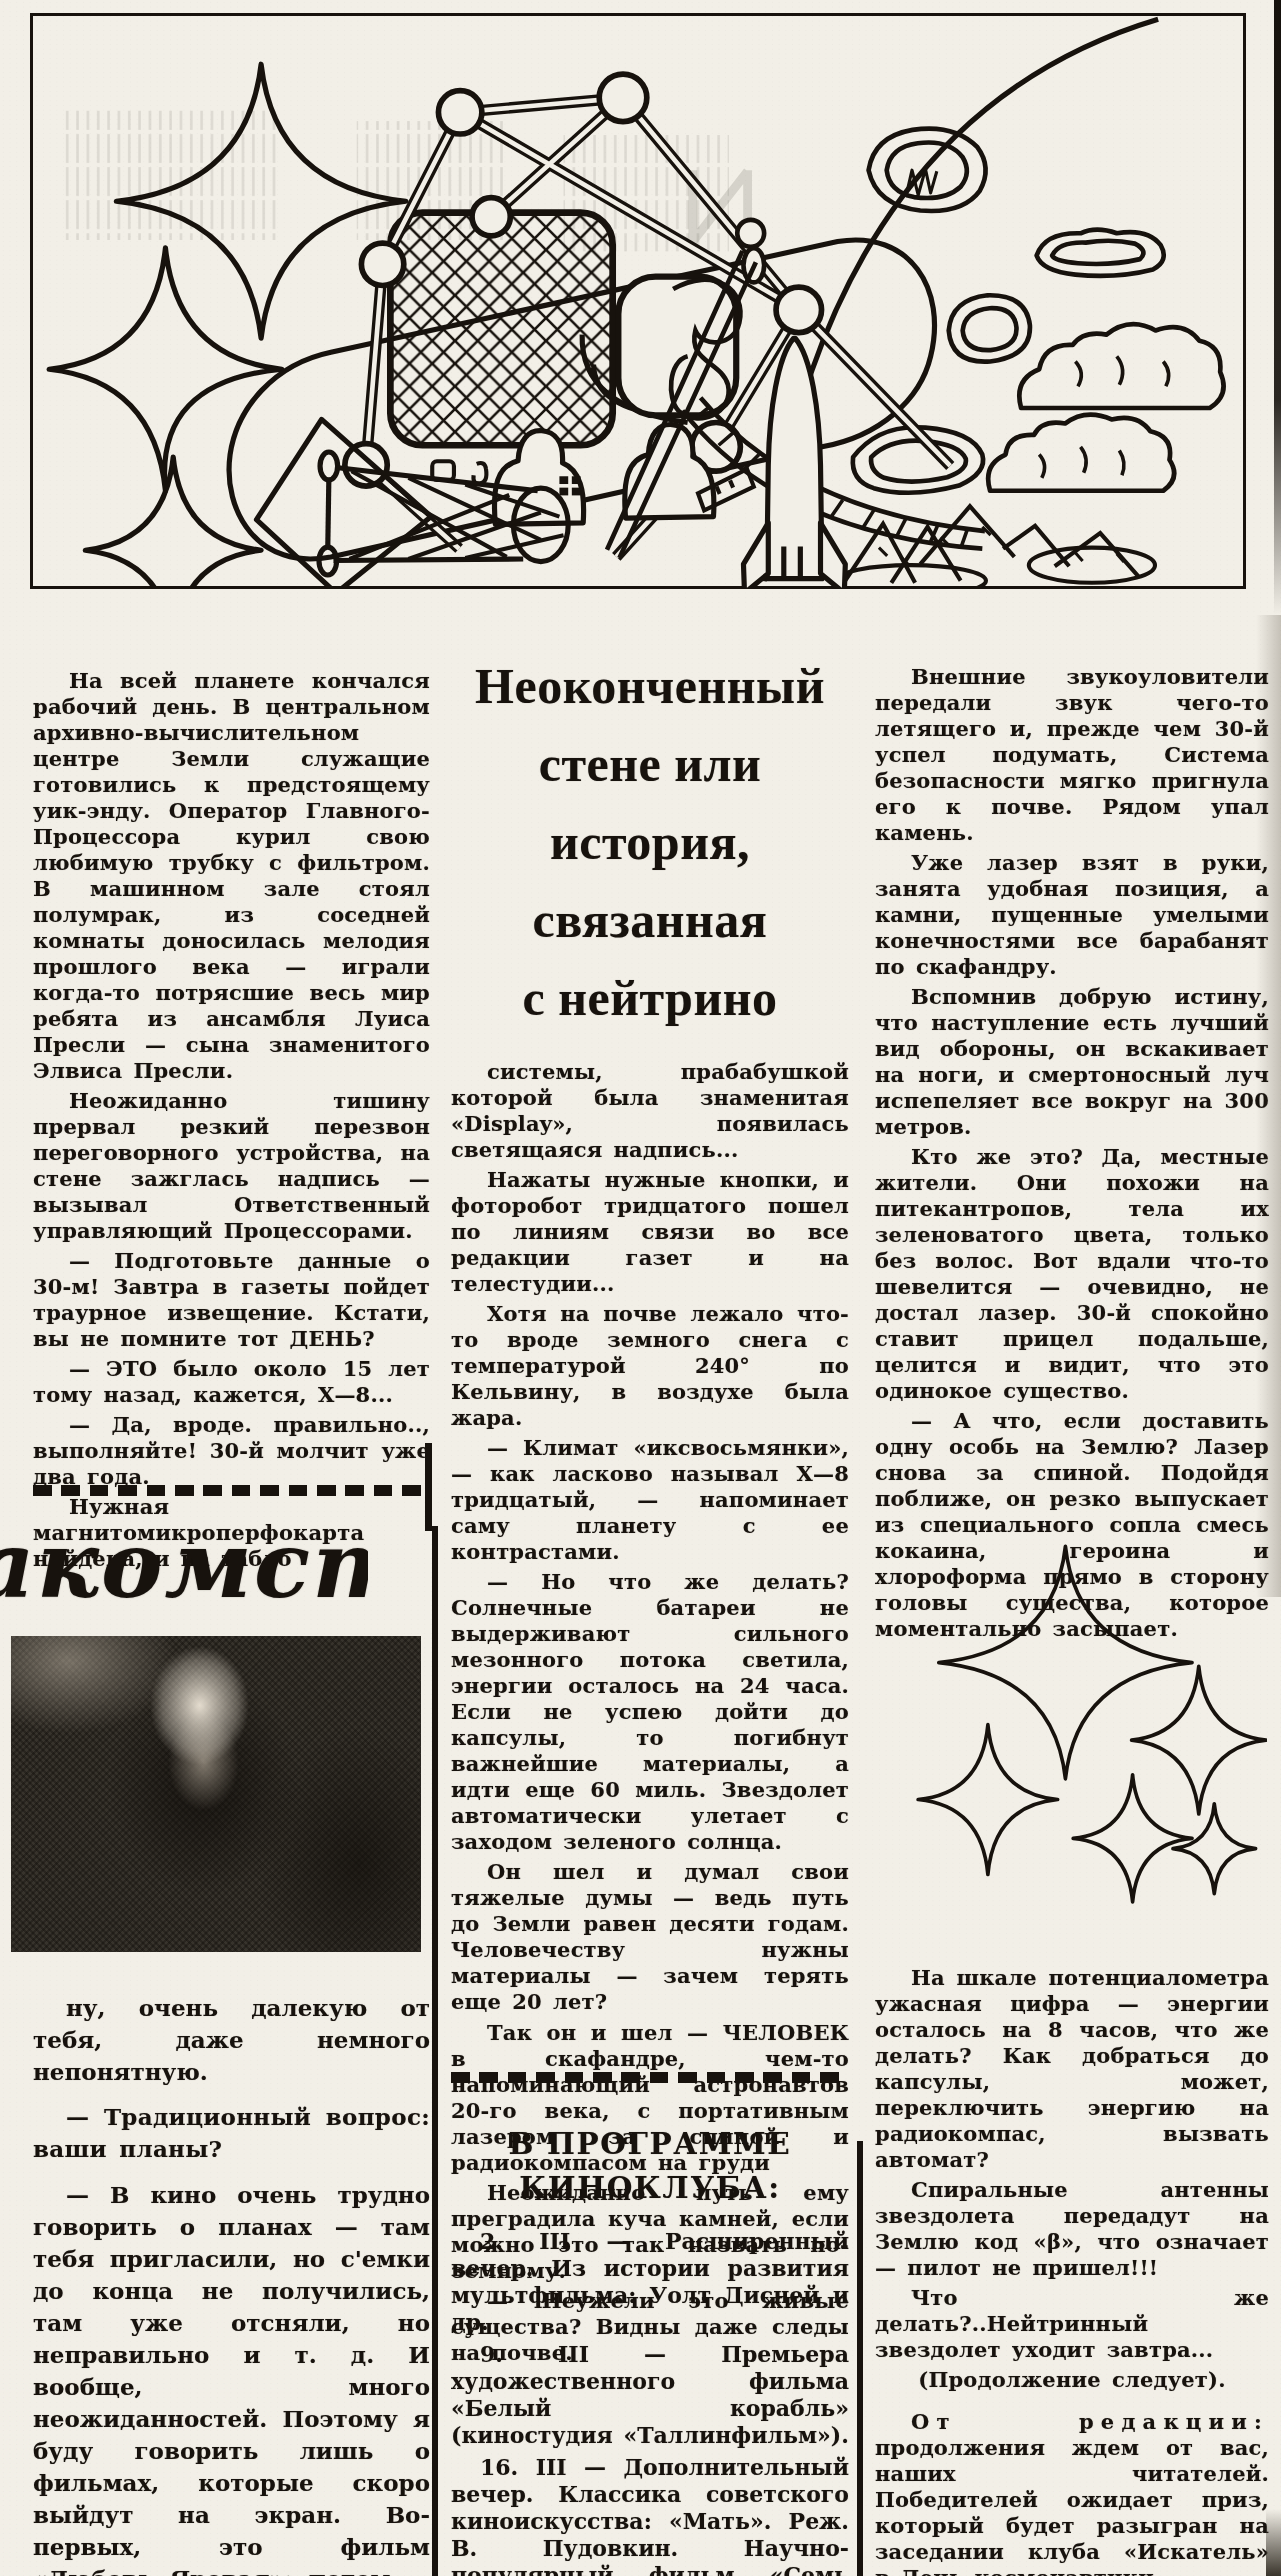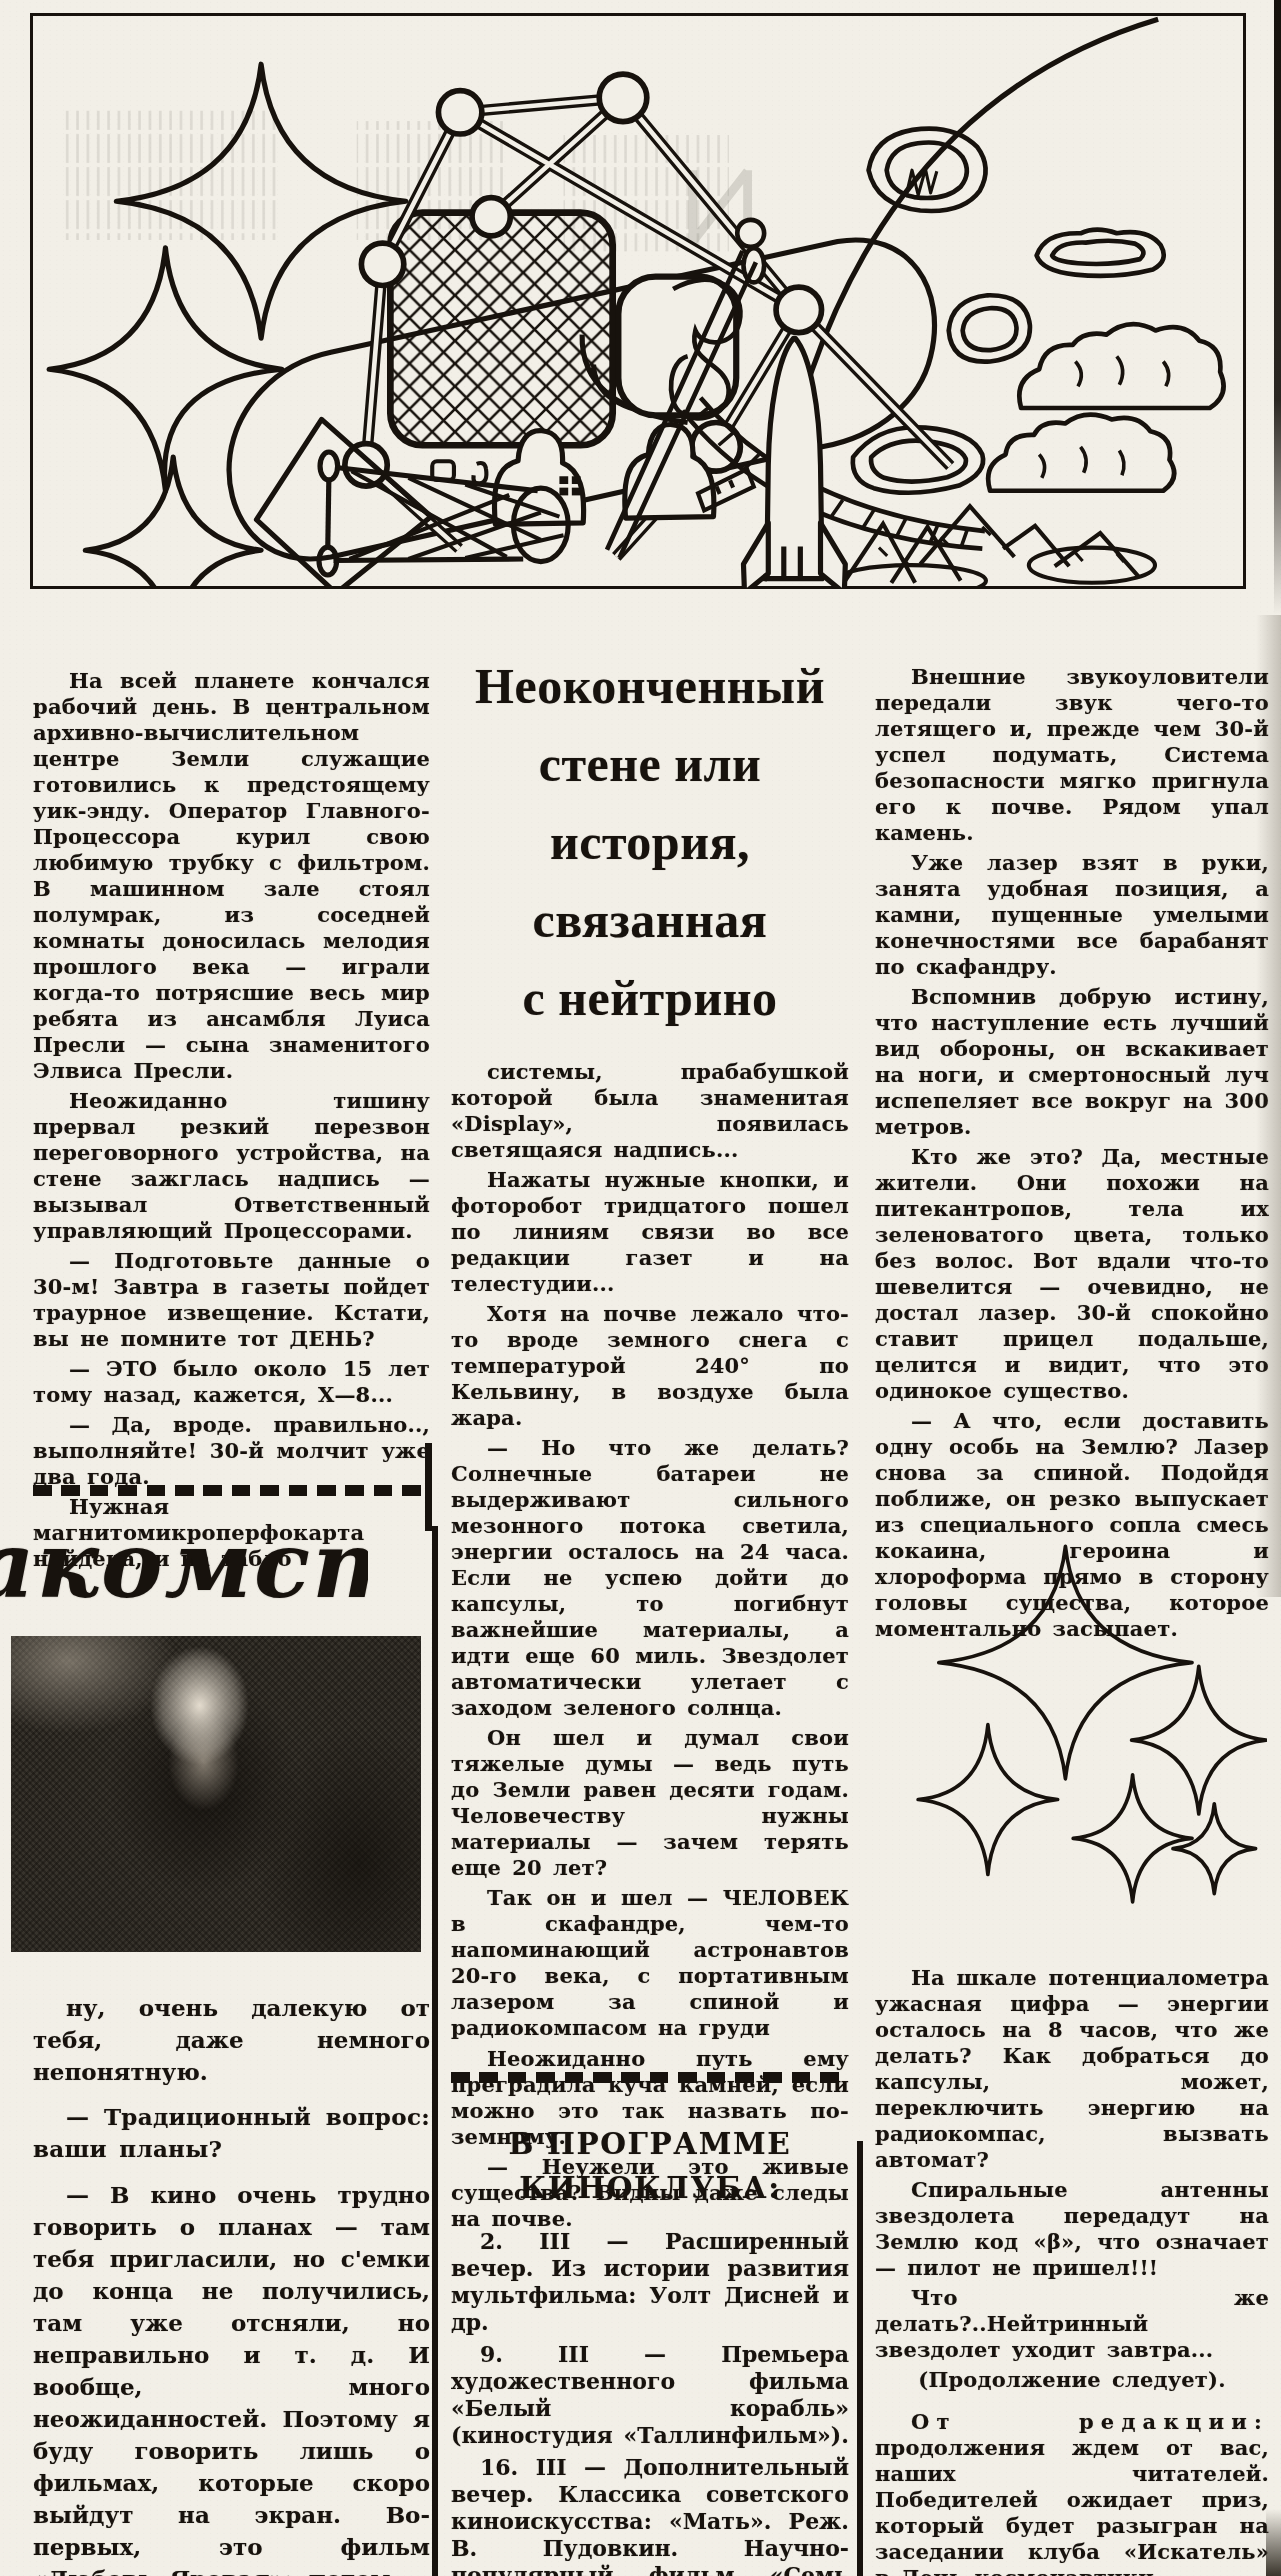--- a/index.html
+++ b/index.html
@@ -253,20 +253,21 @@
     <div>стене или</div>
     <div>история,</div>
     <div>связанная</div>
     <div>с нейтрино</div>
   </div>
 
   <div class="col story" style="left:451px;top:1059px;width:398px;">
     <p>системы, прабабушкой которой была знаменитая «Display», появилась светящаяся надпись...</p>
     <p>Нажаты нужные кнопки, и фоторобот тридцатого пошел по линиям связи во все редакции газет и на телестудии...</p>
     <p>Хотя на почве лежало что-то вроде земного снега с температурой 240° по Кельвину, в воздухе была жара.</p>
+    <p>— Климат «иксвосьмянки», — как ласково называл Х—8 тридцатый, — напоминает саму планету с ее контрастами.</p>
     <p>— Но что же делать? Солнечные батареи не выдерживают сильного мезонного потока светила, энергии осталось на 24 часа. Если не успею дойти до капсулы, то погибнут важнейшие материалы, а идти еще 60 миль. Звездолет автоматически улетает с заходом зеленого солнца.</p>
     <p>Он шел и думал свои тяжелые думы — ведь путь до Земли равен десяти годам. Человечеству нужны материалы — зачем терять еще 20 лет?</p>
     <p>Так он и шел — ЧЕЛОВЕК в скафандре, чем-то напоминающий астронавтов 20-го века, с портативным лазером за спиной и радиокомпасом на груди</p>
     <p>Неожиданно путь ему преградила куча камней, если можно это так назвать по-земному.</p>
     <p>— Неужели это живые существа? Видны даже следы на почве.</p>
   </div>
 
   <div class="dashes" style="left:451px;top:2072px;width:398px;"></div>
 
   <div class="cinema">

